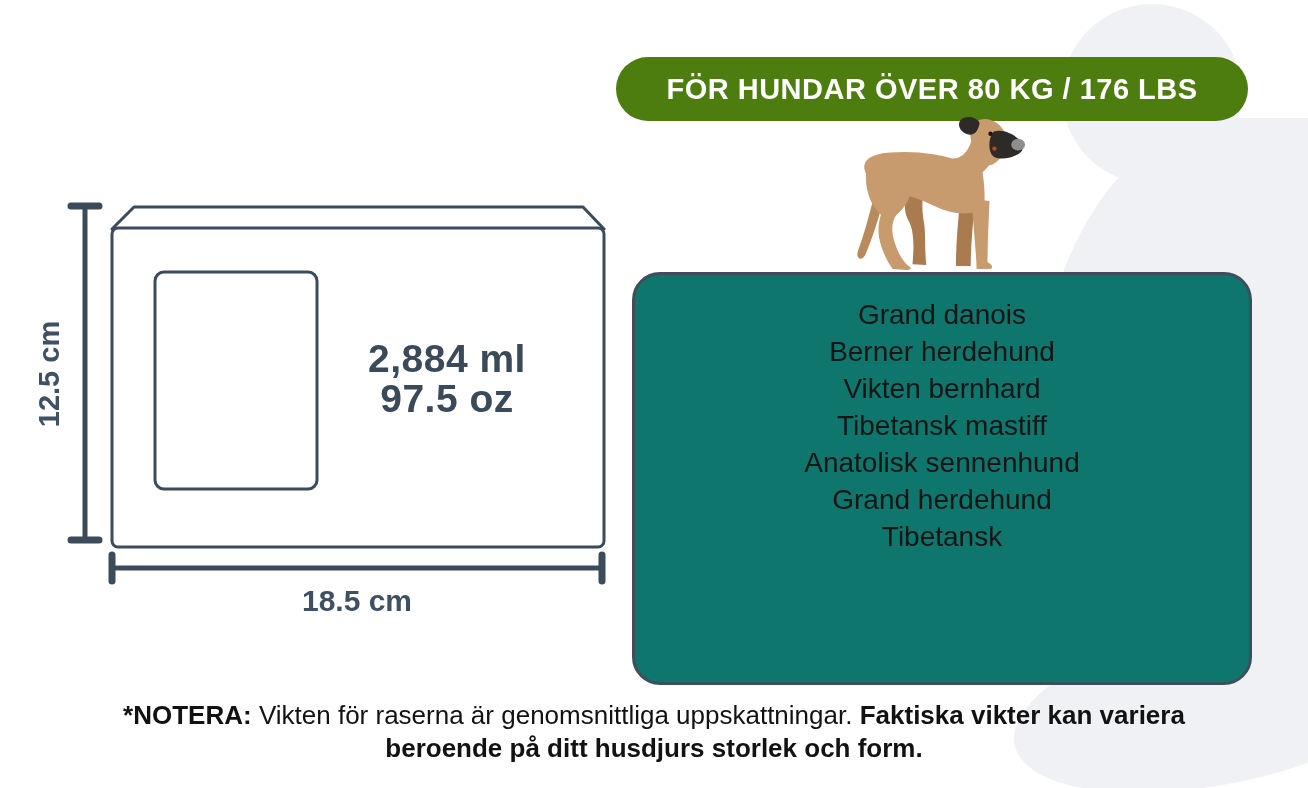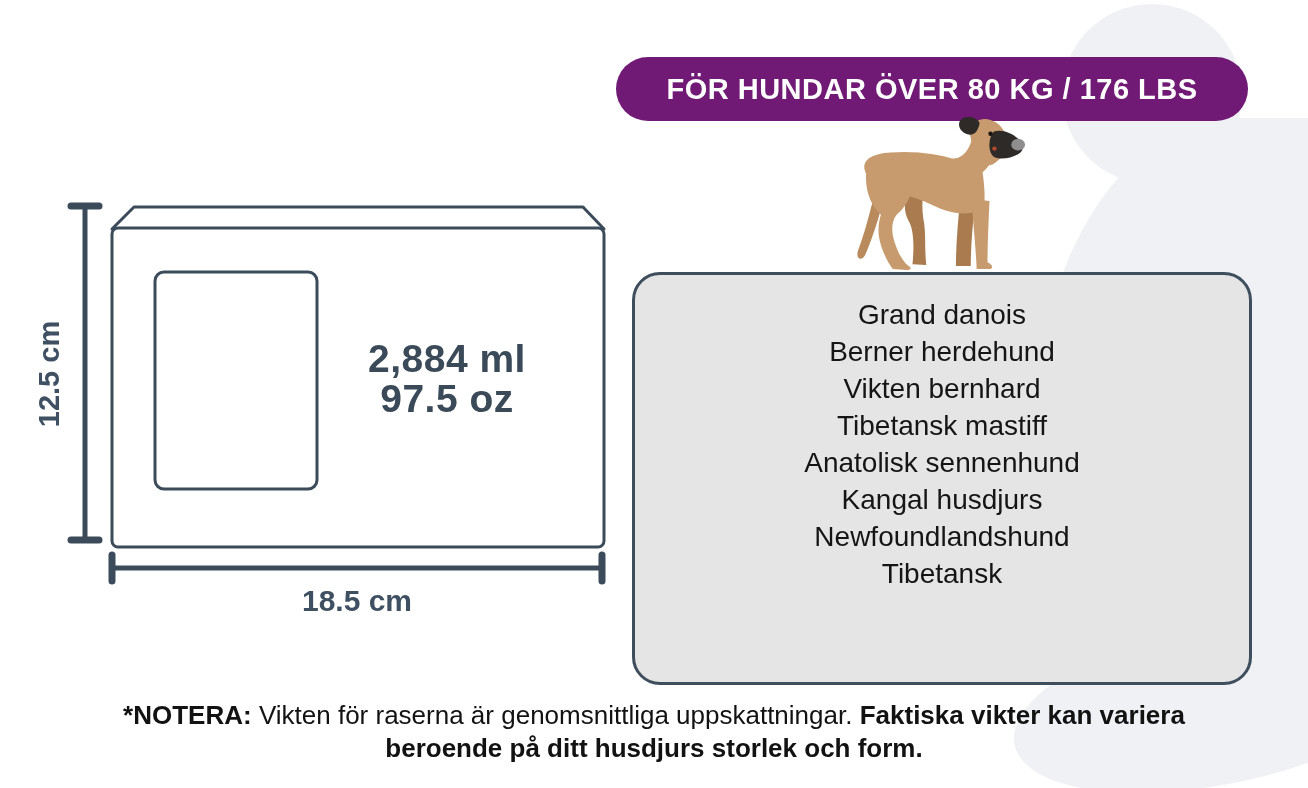--- a/index.html
+++ b/index.html
@@ -20,33 +20,33 @@
     border-radius:48% 20% 0 42%;
   }
   .wm-pad-bottom {
     left:1010px; top:618px; width:430px; height:165px;
     border-radius:50%;
     transform:rotate(-12deg);
   }
   
   .badge {
     position:absolute; left:616px; top:57px; width:632px; height:64px;
-    background:#701a75; border-radius:32px;
+    background:#4d7c0f; border-radius:32px;
     display:flex; align-items:center; justify-content:center;
   }
   .badge span {
     color:#ffffff; font-size:29px; font-weight:700; letter-spacing:0.5px;
     white-space:nowrap;
   }
   
   .dog { position:absolute; left:850px; top:116px; width:200px; height:158px; }
   
   .panel {
     position:absolute; left:632px; top:272px; width:620px; height:413px;
-    background:#e5e5e5; border:3px solid #3F4E5D; border-radius:28px;
+    background:#0f766e; border:3px solid #3F4E5D; border-radius:28px;
     padding-top:21px; text-align:center;
   }
   .breed {
     font-size:28px; line-height:37px; color:#151515;
   }
   
   .diagram { position:absolute; left:30px; top:190px; width:600px; height:430px; }
   .dim-label {
     fill:#3E5062; font-weight:700; font-size:29px;
     font-family:"Liberation Sans", sans-serif;
@@ -100,22 +100,21 @@
 
   <circle fill="#B34A2F" cx="145" cy="33" r="2.2"></circle>
 </svg>
 
 <div class="panel">
   <div class="breed">Grand danois</div>
   <div class="breed">Berner herdehund</div>
   <div class="breed">Vikten bernhard</div>
   <div class="breed">Tibetansk mastiff</div>
   <div class="breed">Anatolisk sennenhund</div>
-  <div class="breed">Kangal husdjurs</div>
-  <div class="breed">Newfoundlandshund</div>
+  <div class="breed">Grand herdehund</div>
   <div class="breed">Tibetansk</div>
 </div>
 
 <svg class="diagram" viewBox="0 0 600 430" aria-hidden="true">
 
   <g stroke="#3B4B5A" stroke-linecap="round" fill="none">
     <line x1="55" y1="17" x2="55" y2="350" stroke-width="5"></line>
     <line x1="41" y1="16" x2="69" y2="16" stroke-width="7"></line>
     <line x1="41" y1="350" x2="69" y2="350" stroke-width="7"></line>
   </g>

